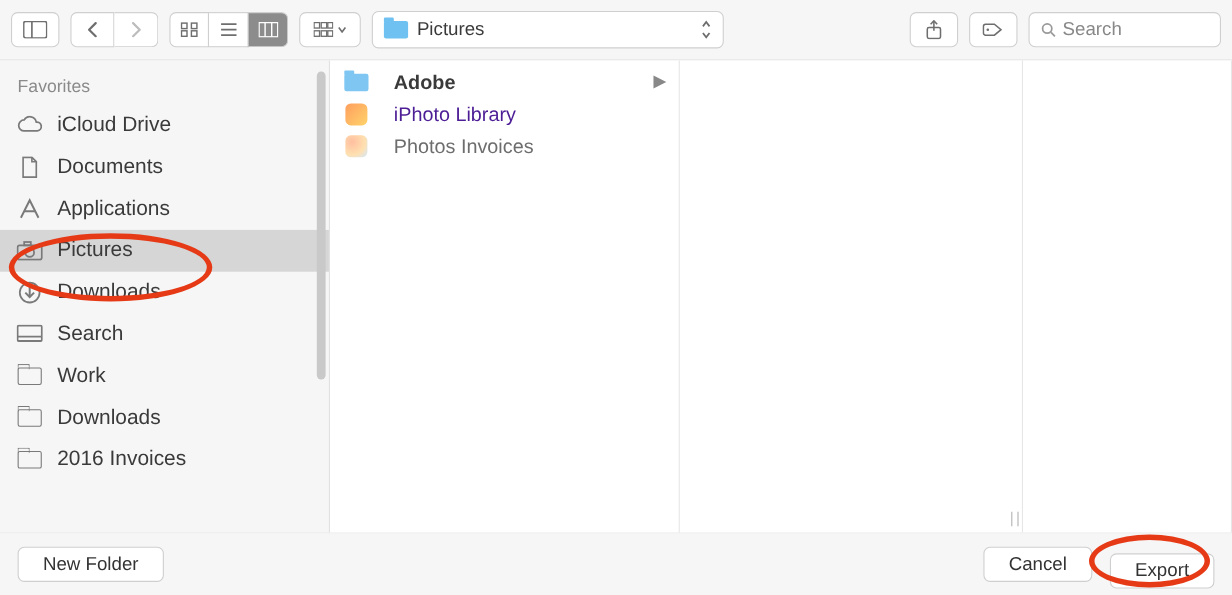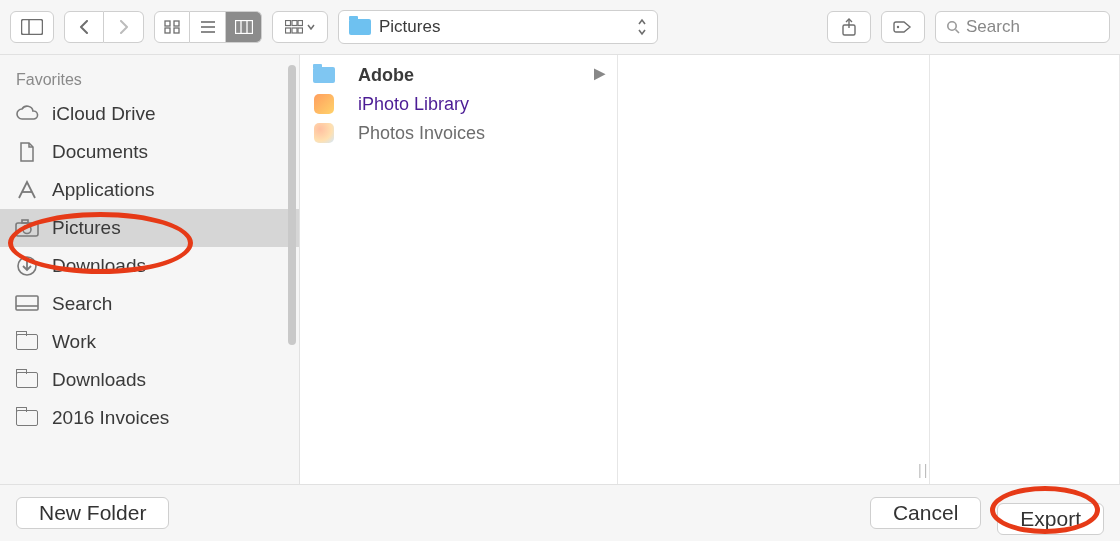--- a/index.html
+++ b/index.html
@@ -132,21 +132,21 @@
     position: absolute; bottom: 6px; left: 618px; color: #bdbdbd; font-size: 14px; letter-spacing: 2px;
   }
 
   
   .footer {
     height: 56px; background: #f6f6f6;
     display: flex; align-items: center; padding: 0 16px;
   }
   .btn {
     height: 32px; padding: 0 22px; background: #fff; border: 1px solid #cfcfcf;
-    border-radius: 6px; font-size: 21px; color: #333;
+    border-radius: 6px; font-size: 17px; color: #333;
     display: inline-flex; align-items: center; justify-content: center;
   }
   .footer .spacer { flex:1; }
   .btn + .btn { margin-left: 16px; margin-top: 12px; }
 
   
   .ann {
     position: absolute; border: 5px solid #e63a17; border-radius: 50%;
     pointer-events: none;
   }

